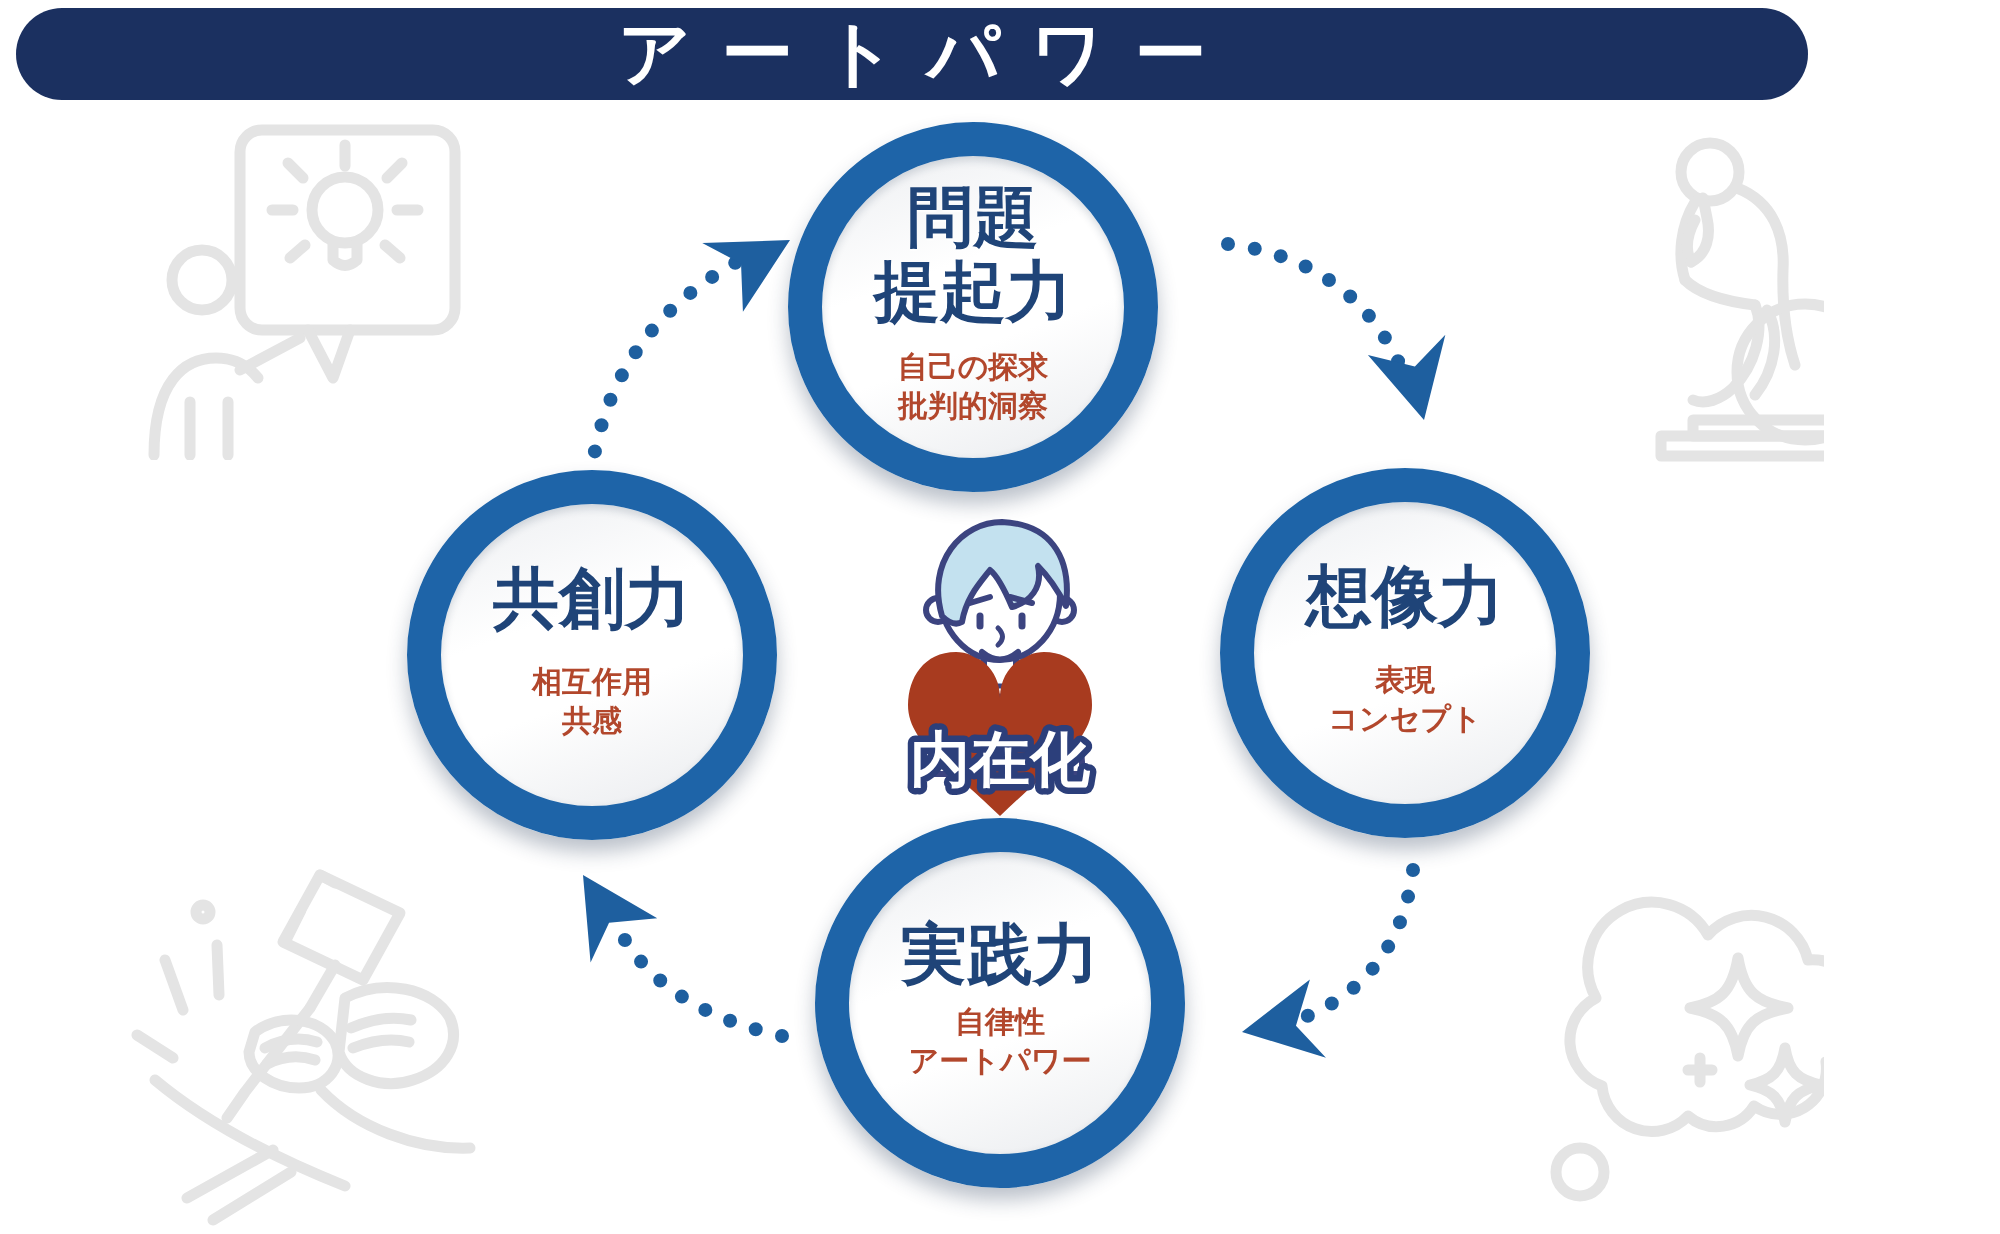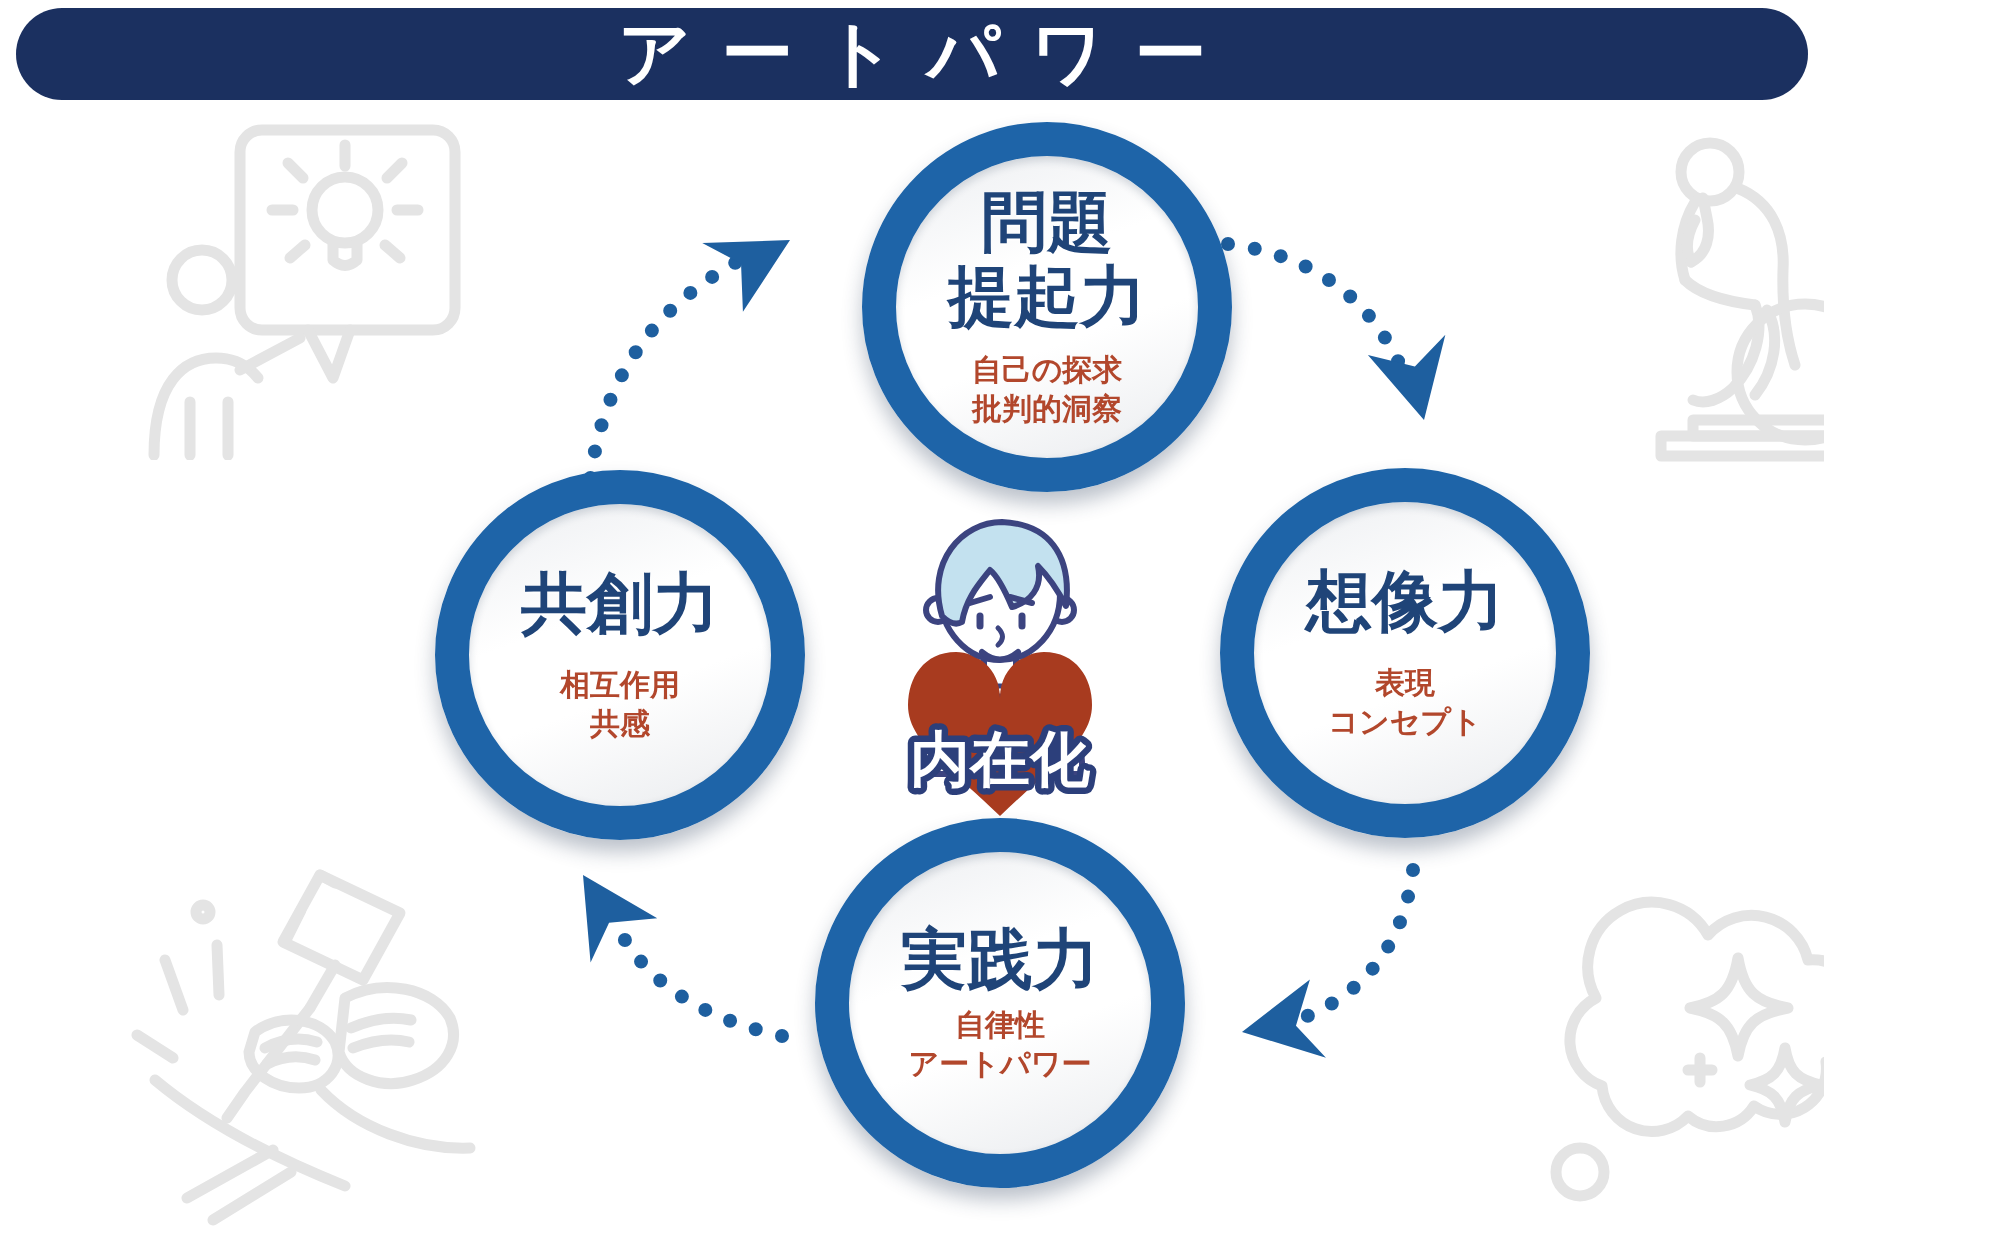--- a/index.html
+++ b/index.html
@@ -1,38 +1,38 @@
 <!DOCTYPE html>
 <html><head>
 <meta charset="utf-8">
 <style>
   html,body{margin:0;padding:0;background:#fff;}
   .stage{position:relative;width:1824px;height:1234px;background:#ffffff;overflow:hidden;
-         font-family:Liberation Serif, serif;}
+         font-family:Liberation Mono, monospace;}
   
   .title-bar{position:absolute;left:16px;right:16px;top:8px;height:92px;background:#1b3060;
              border-radius:46px;display:flex;align-items:center;justify-content:center;}
   .title-bar span{color:#ffffff;font-size:72px;font-weight:bold;letter-spacing:30px;
                   padding-left:30px;white-space:nowrap;}
   
   .wm{position:absolute;}
   .wm svg{display:block;}
   .wm *{stroke:#e4e4e4;}
   
   .arrows{position:absolute;left:0;top:0;width:2000px;height:1234px;pointer-events:none;}
   
   .node{position:absolute;width:370px;height:370px;border-radius:50%;
         border:34px solid #1e64a8;box-sizing:border-box;
         background:linear-gradient(160deg,#eceef1 0%,#ffffff 38%,#ffffff 60%,#e9ebee 100%);
         box-shadow:0 12px 20px rgba(30,50,80,.30), inset 0 4px 8px rgba(30,50,80,.18);
         display:flex;flex-direction:column;align-items:center;justify-content:center;text-align:center;}
-  .node--top{left:862px;top:122px;}
+  .node--top{left:788px;top:122px;}
   .node--right{left:1220px;top:468px;}
   .node--bottom{left:815px;top:818px;}
-  .node--left{left:435px;top:470px;}
+  .node--left{left:407px;top:470px;}
   .node-title{color:#1f4478;font-weight:bold;font-size:66px;line-height:1.12;white-space:nowrap;
               text-shadow:0 2px 2px rgba(255,255,255,.85);}
   .node-sub{color:#b2472c;font-weight:bold;font-size:30px;line-height:1.3;white-space:nowrap;}
   .node--top .node-sub{margin-top:16px;}
   .node--right .node-sub,.node--left .node-sub{margin-top:25px;}
   .node--bottom .node-sub{margin-top:8px;}
   
   .center-figure{position:absolute;left:860px;top:512px;width:280px;height:330px;}
 </style>
 </head>

